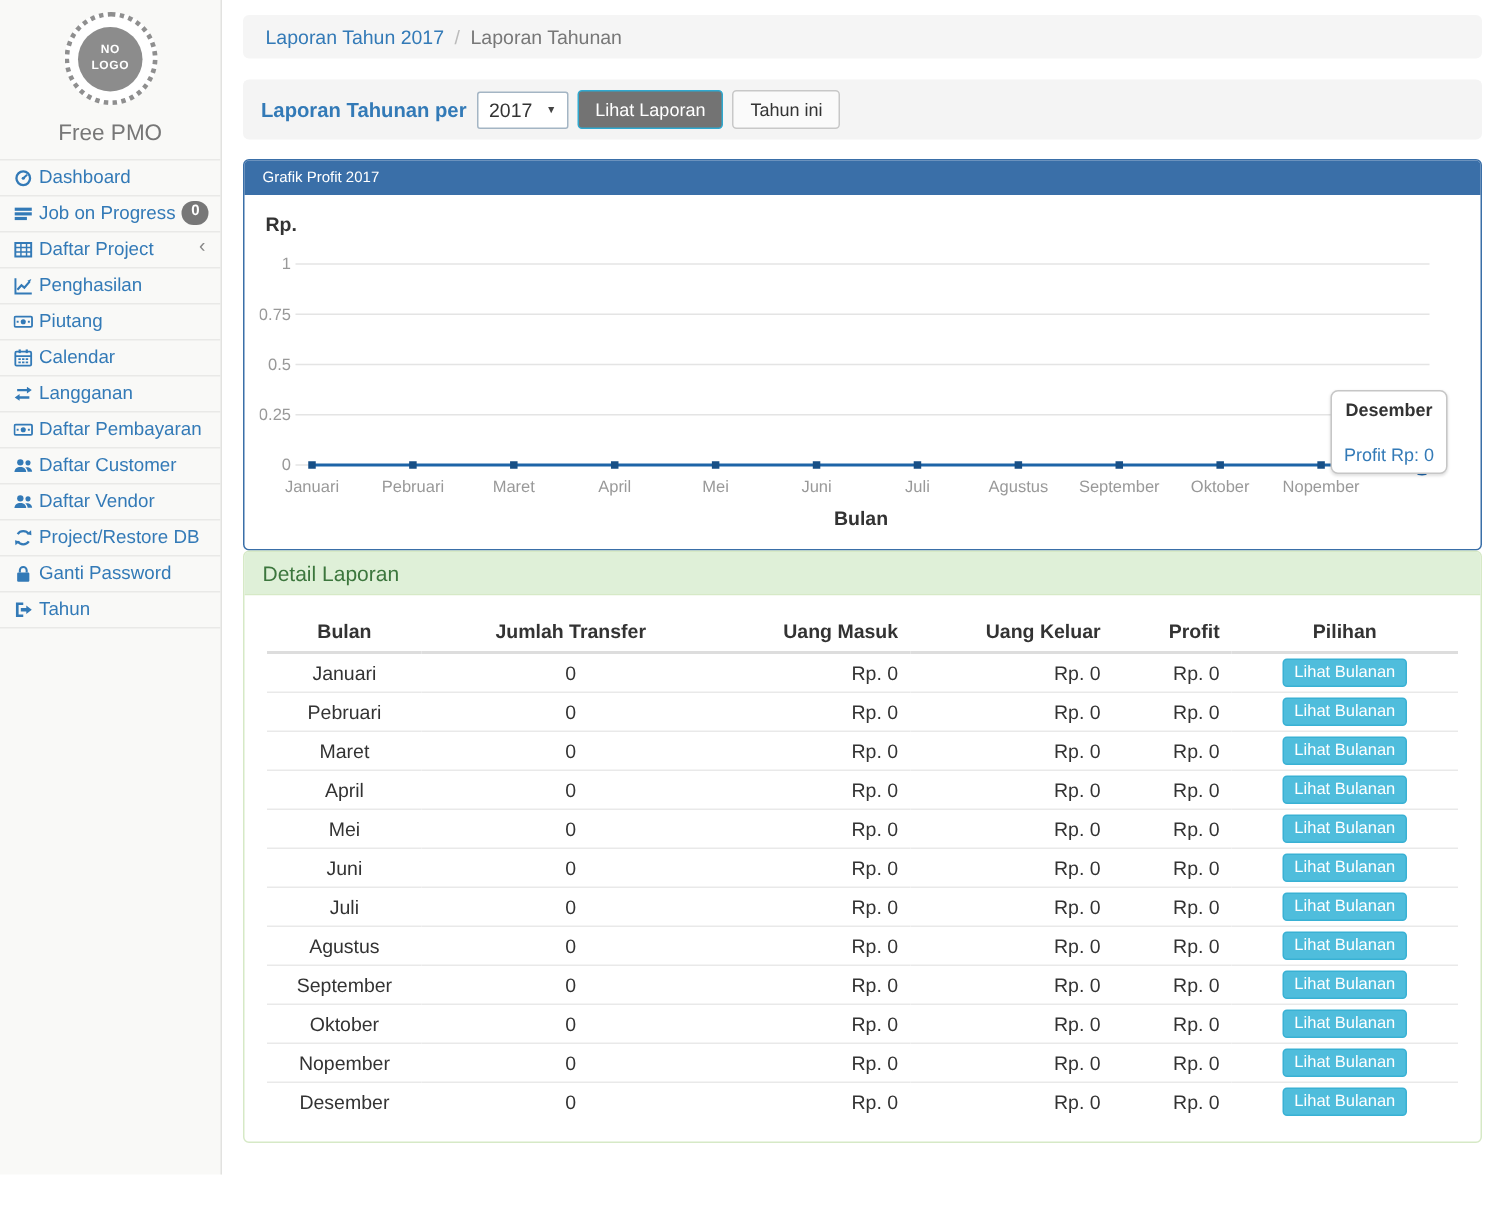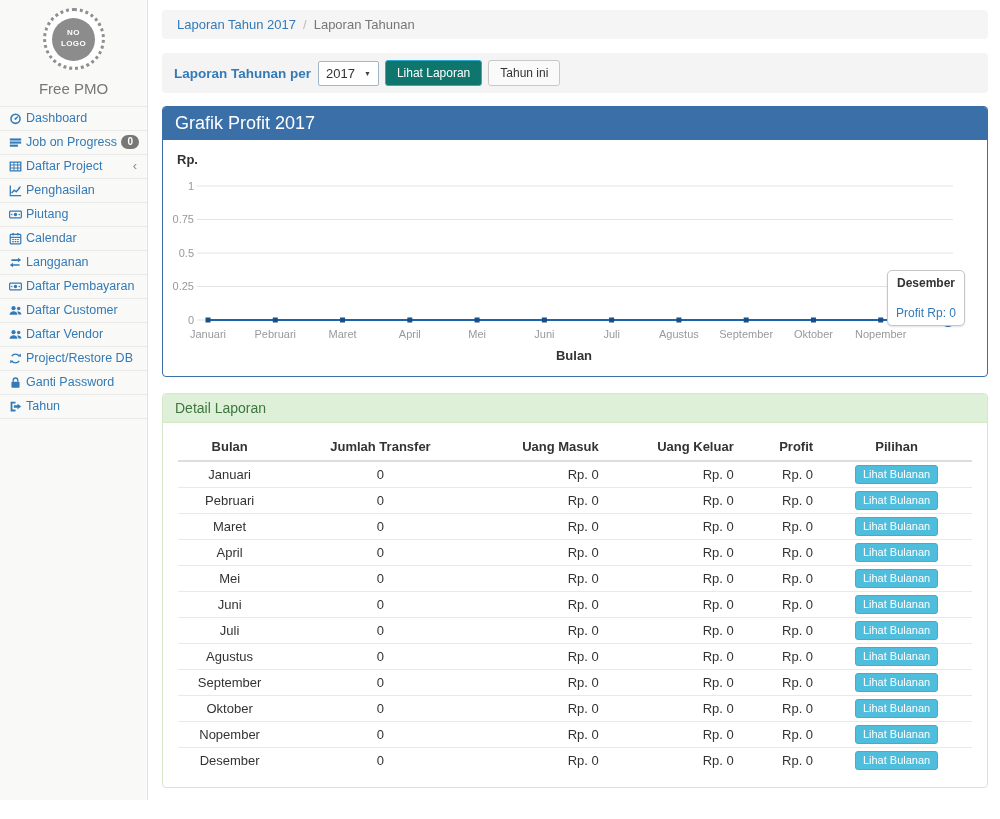--- a/index.html
+++ b/index.html
@@ -6,45 +6,45 @@
   .page{width:1000px;min-height:819px;}
   .wrapper{display:flex;min-height:783px;}
   
   .sidebar{width:148px;flex-shrink:0;background:#f9f9f7;border-right:1px solid #e2e2e0;box-sizing:border-box;}
   .logo-block{text-align:center;padding:8px 0 9px;}
   .logo-circle{width:56px;height:56px;margin:0 auto;border-radius:50%;border:3px dotted #8f8f8f;background:#fff;display:flex;align-items:center;justify-content:center;}
   .logo-inner{width:43px;height:43px;border-radius:50%;background:#8c8c8c;color:#fff;font-size:8px;font-weight:bold;line-height:1.35;display:flex;align-items:center;justify-content:center;text-align:center;letter-spacing:.4px;}
   .logo-inner span{width:30px;display:inline-block;}
   .brand{color:#777;font-size:15px;margin-top:10px;}
   .nav{border-top:1px solid #e9e9e7;}
-  .nav-item{display:flex;align-items:center;padding:3px 8px 4px 9px;border-bottom:1px solid #e9e9e7;color:#337ab7;cursor:pointer;}
+  .nav-item{display:flex;padding:3px 8px 4px 9px;border-bottom:1px solid #e9e9e7;color:#337ab7;cursor:pointer;}
   .nav-icon{width:17px;display:inline-flex;align-items:center;flex-shrink:0;}
   .nav-icon svg{width:13px;height:13px;}
   .nav-label{flex:1;font-size:12.5px;line-height:16px;}
   .badge{background:#777;color:#fff;border-radius:10px;font-size:10px;font-weight:bold;padding:2px 6px;line-height:10px;}
   .chevron{color:#888;font-size:13px;line-height:12px;padding-right:2px;}
   
   .main{flex:1;padding:10px 12px 0 14px;box-sizing:border-box;}
   .breadcrumb{background:#f5f5f5;border-radius:4px;padding:7px 15px;}
   .breadcrumb a{color:#337ab7;text-decoration:none;cursor:pointer;}
   .bc-sep{color:#bbb;margin:0 7px;}
   .bc-active{color:#777;}
   .filterbar{background:#f4f4f4;border-radius:4px;margin-top:14px;padding:7px 12px;display:flex;align-items:center;}
   .filter-label{color:#337ab7;font-weight:bold;font-size:13.5px;margin-right:7px;}
   .select-box{background:#fff;border:1px solid #a4b5c4;border-radius:2px;height:23px;display:inline-flex;align-items:center;padding:0 7px;cursor:pointer;margin-right:6px;}
   .select-box .yr{font-size:13px;margin-right:9px;}
   .select-caret{font-size:7px;color:#444;}
   .btn{border-radius:3px;font-size:12px;padding:5px 11px;border:1px solid transparent;cursor:pointer;font-family:inherit;line-height:14px;}
-  .btn-info{background:#0f766e;border-color:#2fa9d0;color:#fff;margin-right:6px;}
+  .btn-info{background:#737373;border-color:#2fa9d0;color:#fff;margin-right:6px;}
   .btn-default{background:#fafafa;border-color:#c8c8c8;color:#333;}
   
   .panel{border-radius:4px;border:1px solid;background:#fff;}
   .panel-primary{border-color:#3a6fa8;margin-top:13px;}
-  .panel-primary .panel-heading{background:#3a6fa8;color:#fff;padding:6px 12px;font-size:18px;border-radius:3px 3px 0 0;}
-  .panel-success{border-color:#d6e9c6;margin-top:16px;margin-bottom:12px;}
+  .panel-primary .panel-heading{background:#3a6fa8;color:#fff;padding:6px 12px;font-size:10px;border-radius:3px 3px 0 0;}
+  .panel-success{border-color:#d6e9c6;margin-bottom:12px;}
   .panel-success .panel-heading{background:#dff0d8;color:#3c763d;padding:6px 12px;font-size:14px;border-bottom:1px solid #d6e9c6;border-radius:3px 3px 0 0;}
   .chart-body{padding:8px 10px 2px;position:relative;}
   .chart-body svg{display:block;width:100%;}
   .chart-tooltip{position:absolute;right:22px;top:130px;background:#fff;border:1px solid #c6c6c6;border-radius:5px;padding:5px 8px;text-align:center;box-shadow:0 1px 2px rgba(0,0,0,.12);}
   .tt-title{font-weight:bold;font-size:12px;color:#333;}
   .tt-value{font-size:12px;color:#337ab7;margin-top:16px;}
   
   .table-body{padding:10px 15px 14px;}
   table{width:100%;border-collapse:collapse;}
   th{font-size:13px;font-weight:bold;padding:6px 8px;border-bottom:2px solid #ddd;}

